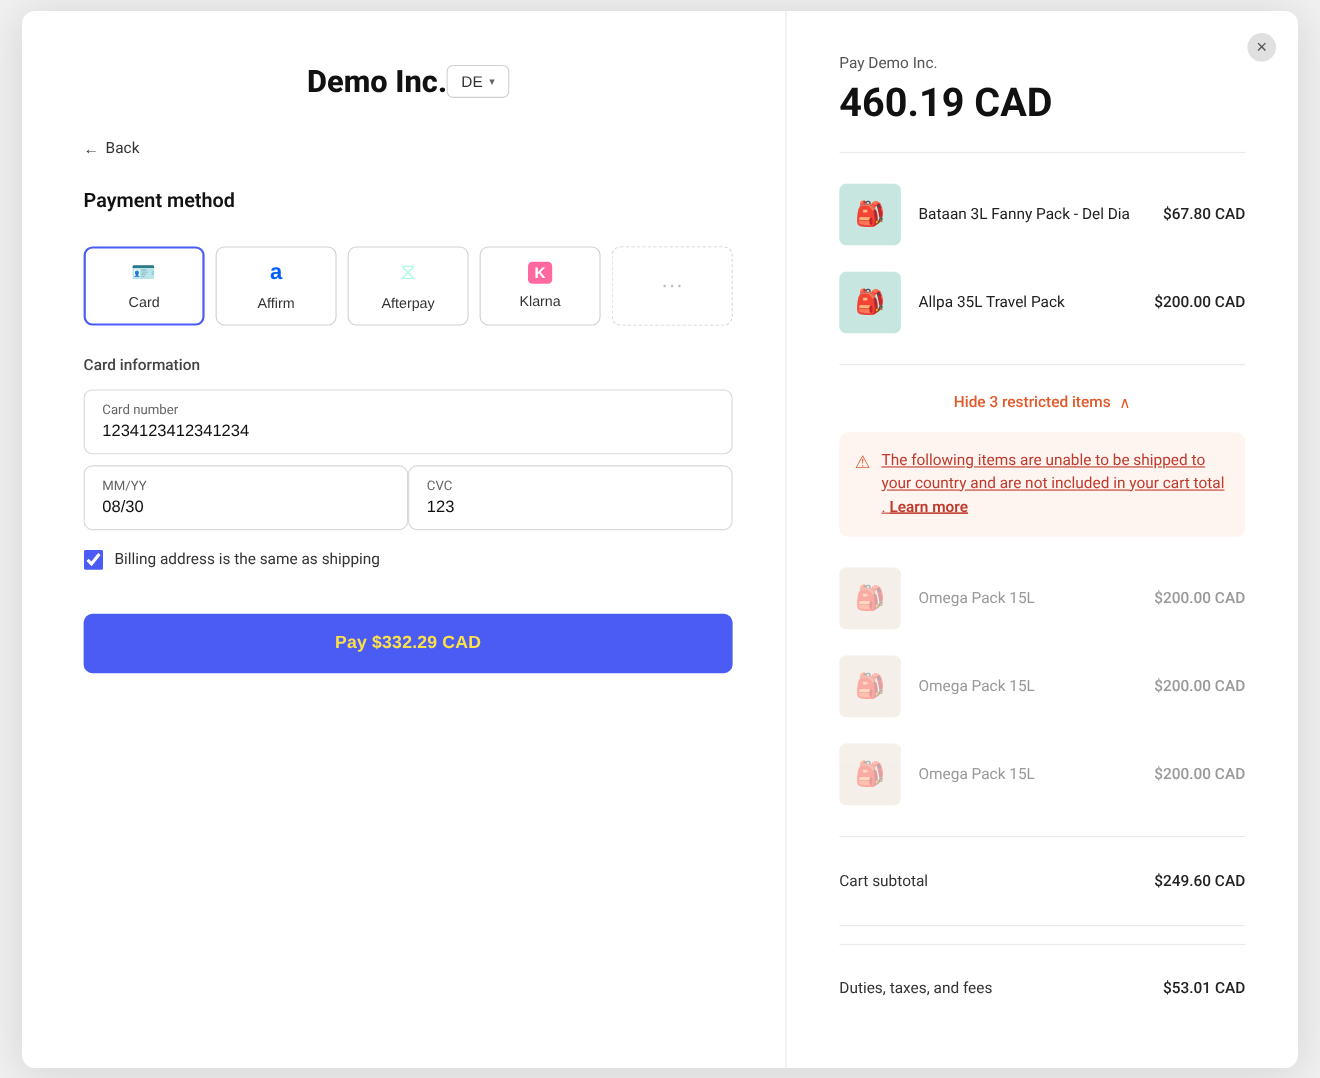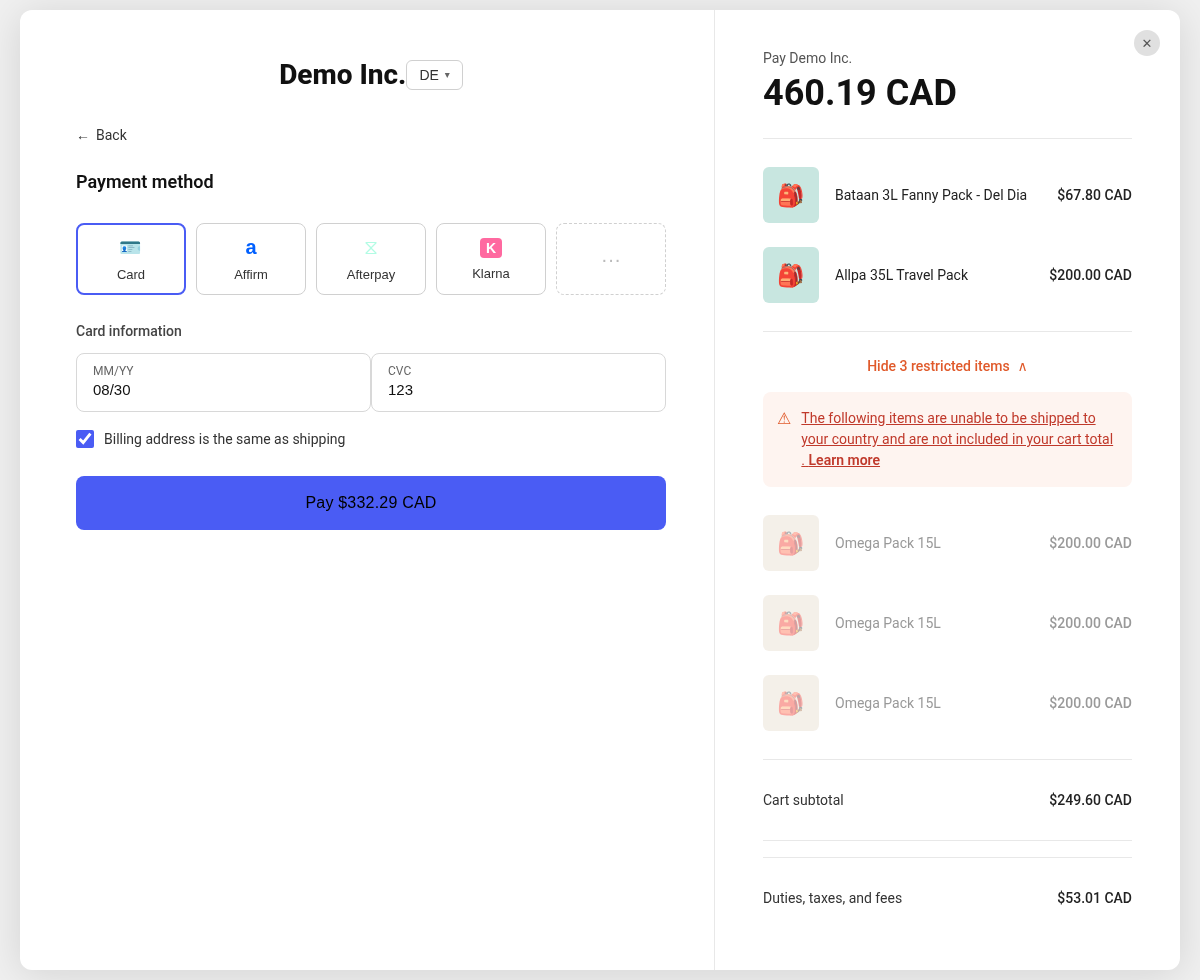--- a/index.html
+++ b/index.html
@@ -139,41 +139,41 @@
       outline: none;
       font-size: 15px;
       color: #111;
       background: transparent;
     }
     .billing-checkbox-row {
       display: flex;
       align-items: center;
       gap: 10px;
       margin-top: 18px;
-      margin-bottom: 28px;
+      margin-bottom: 40px;
     }
     .billing-checkbox-row input[type="checkbox"] {
       width: 18px;
       height: 18px;
       accent-color: #4A5CF4;
       cursor: pointer;
     }
     .billing-label {
       font-size: 14px;
       color: #333;
     }
     .pay-button {
       width: 100%;
       padding: 18px;
       background: #4A5CF4;
-      color: #000000;
+      color: #fde047;
       border: none;
       border-radius: 8px;
       font-size: 16px;
-      font-weight: 400;
+      font-weight: 700;
       cursor: pointer;
       letter-spacing: 0.2px;
     }
 
     
     .right-panel {
       flex: 1;
       padding: 40px 48px 48px 48px;
       position: relative;
       overflow-y: auto;
@@ -352,20 +352,26 @@
         <span class="pm-icon" style="background:#ff69a0;color:#fff;border-radius:4px;padding:2px 6px;font-size:14px;font-weight:700;">K</span>
         <span>Klarna</span>
       </button>
       <button class="payment-method-btn empty">
         <span style="font-size:20px;color:#bbb;">···</span>
       </button>
     </div>
 
     <div class="card-info-title">Card information</div>
 
+    <div class="input-group">
+      <div class="input-with-label">
+        <div class="input-label">Card number</div>
+        <input type="text" style="font-size: 15px;" value="1234123412341234">
+      </div>
+    </div>
 
     <div class="input-row">
       <div class="input-group">
         <div class="input-with-label">
           <div class="input-label">MM/YY</div>
           <input type="text" value="08/30" style="">
         </div>
       </div>
       <div class="input-group">
         <div class="input-with-label">

